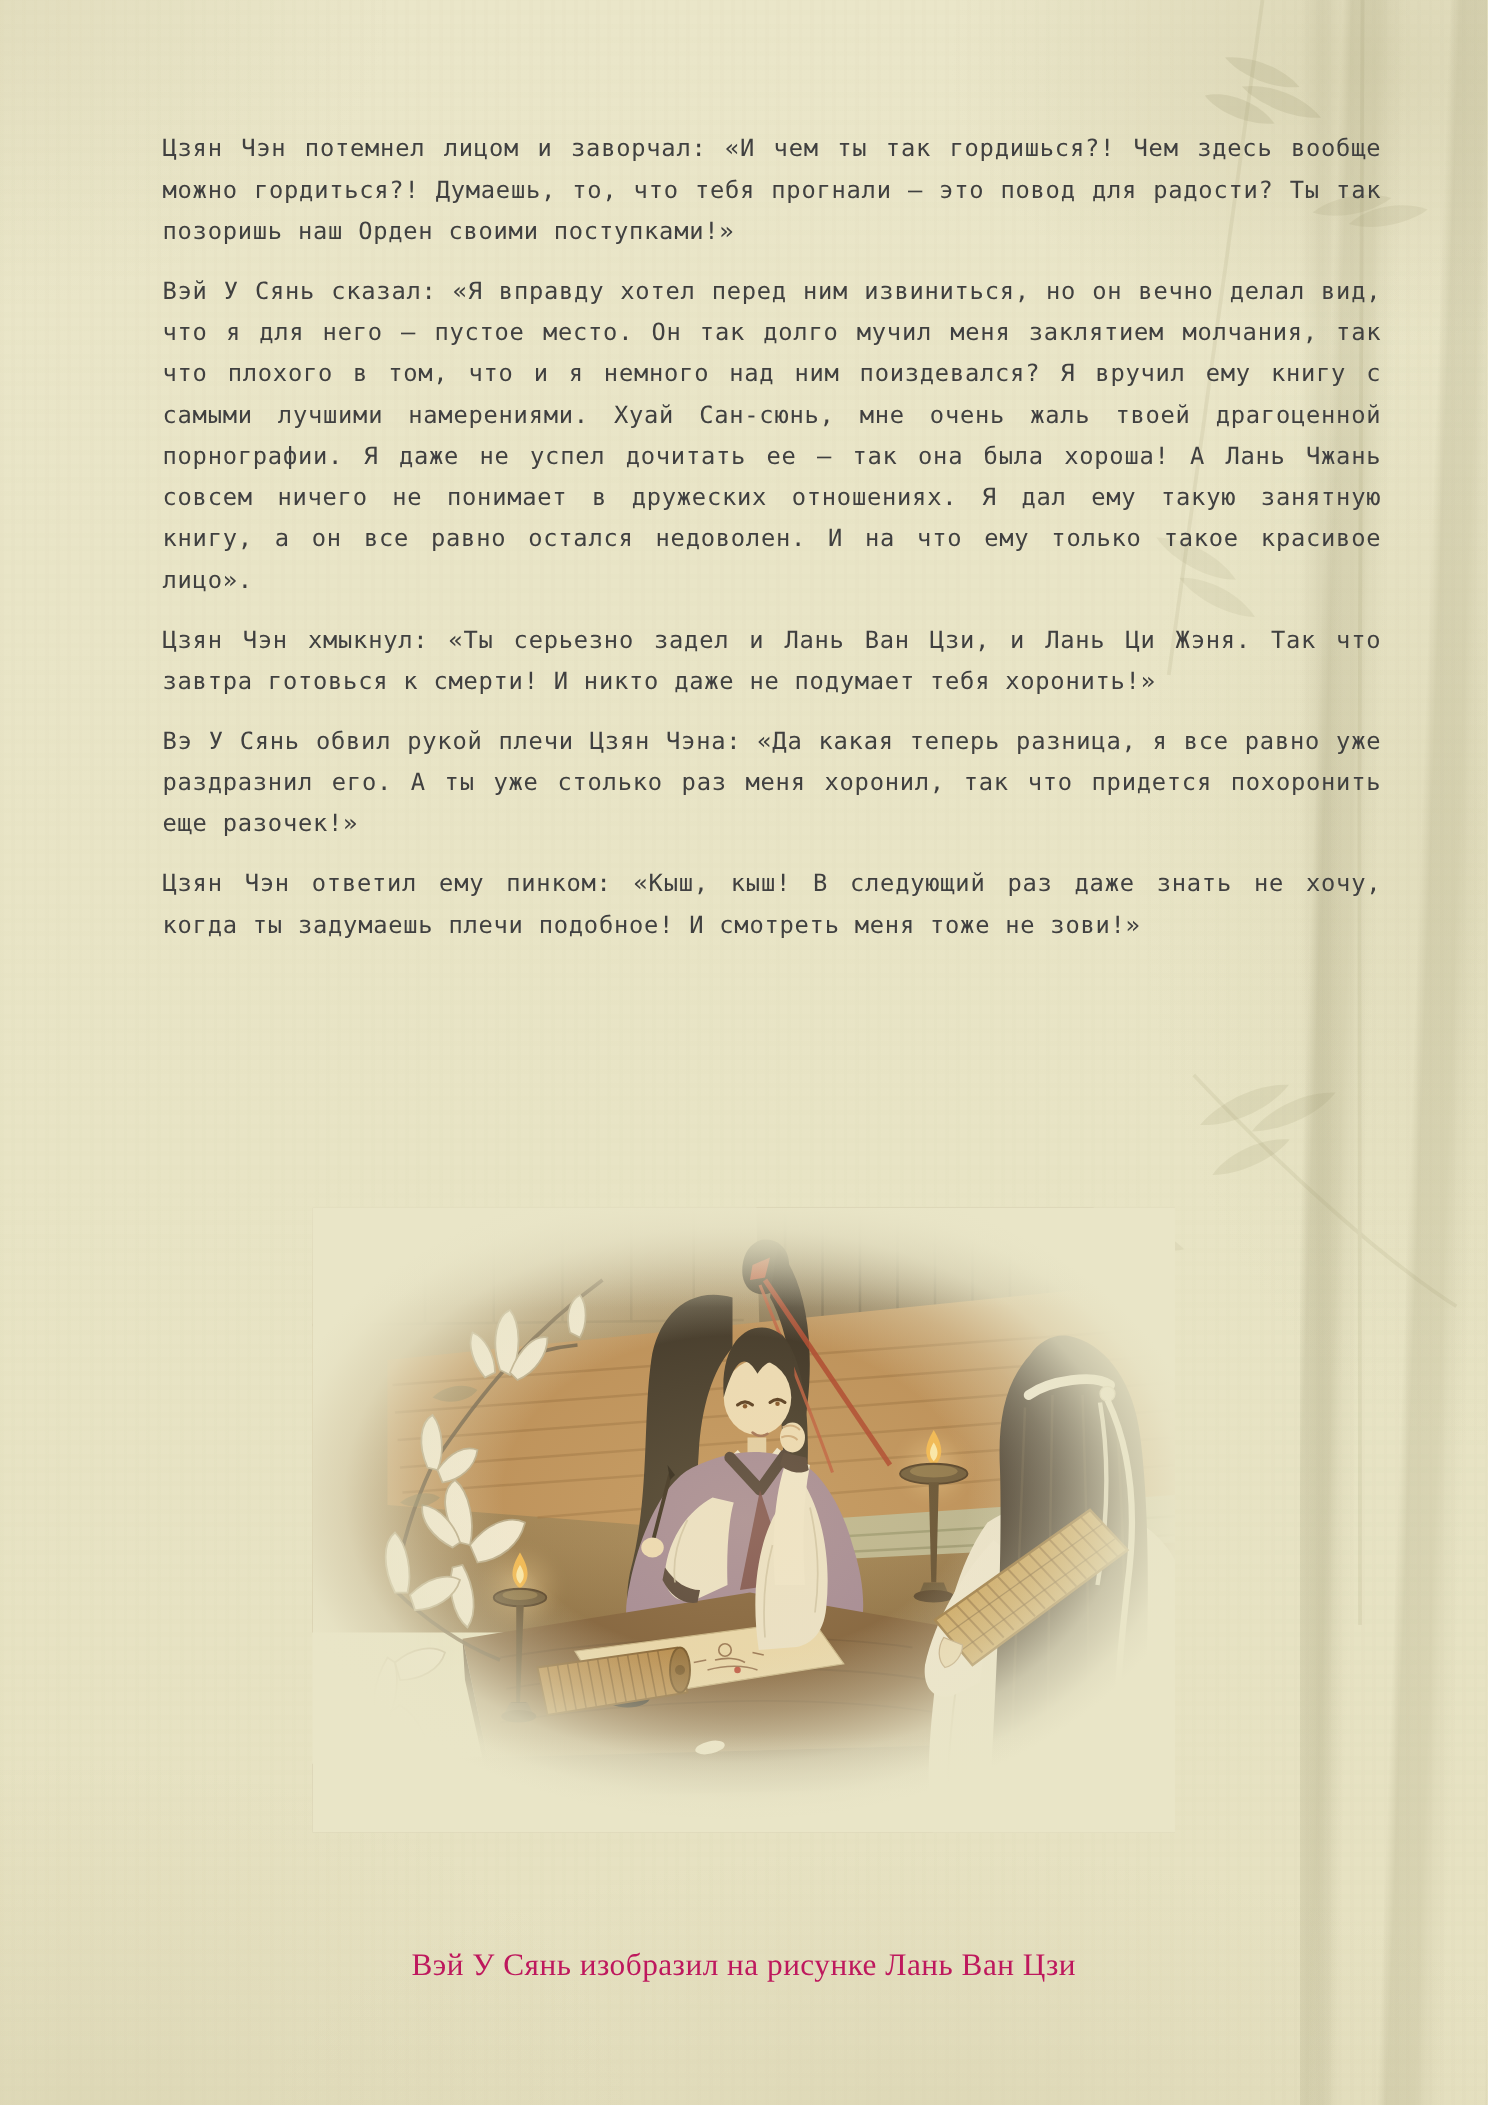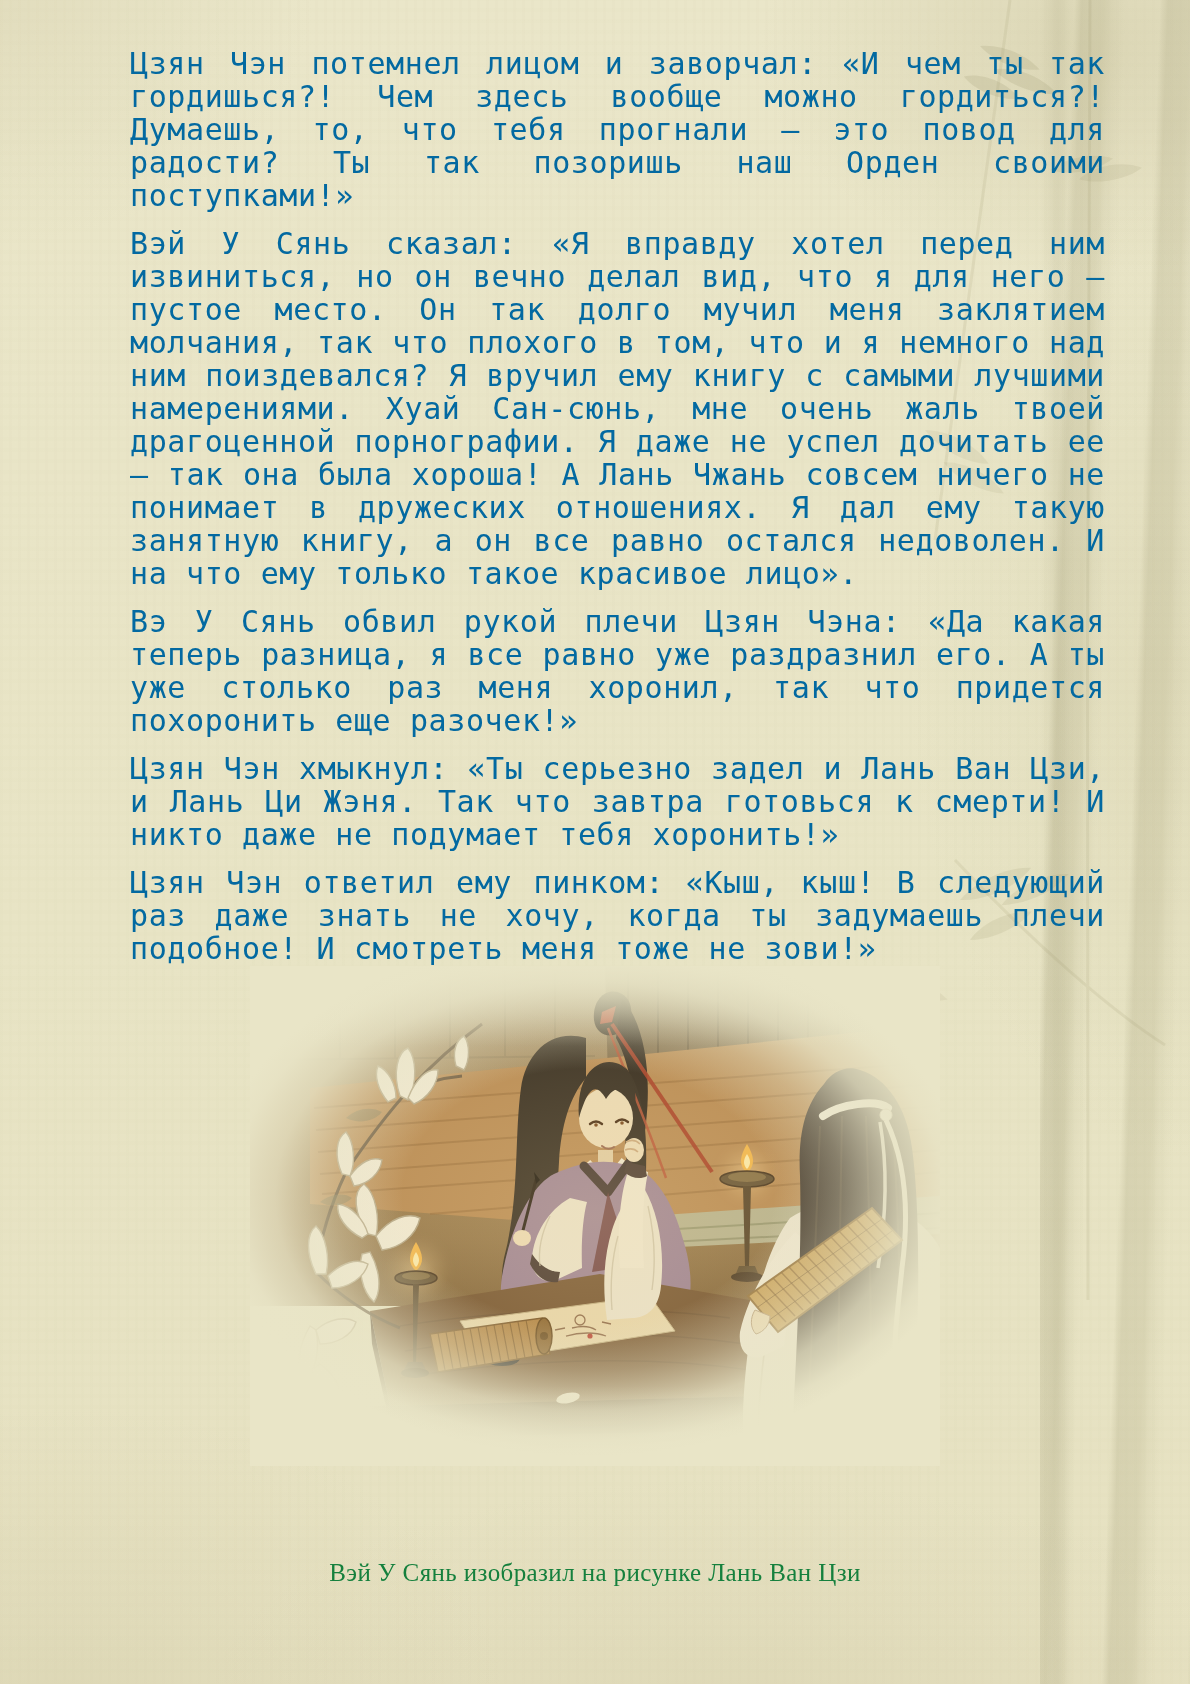--- a/index.html
+++ b/index.html
@@ -26,23 +26,23 @@
     background:
       linear-gradient(90deg, rgba(165,160,124,0) 0%, rgba(165,160,124,.18) 12%, rgba(165,160,124,0) 22%),
       repeating-linear-gradient(92deg,
         rgba(168,163,126,0) 0px, rgba(168,163,126,0) 34px,
         rgba(168,163,126,.26) 42px, rgba(184,179,142,.30) 64px,
         rgba(168,163,126,.10) 72px, rgba(168,163,126,0) 86px);
   }
   .leaves-overlay{position:absolute;inset:0;z-index:0;pointer-events:none;}
   .text-block{
     position:absolute;left:130px;top:0;width:975px;z-index:2;
-    padding-top:47px;
-    color:#0369a1;
-    font-size:30px;line-height:33px;letter-spacing:.6px;
+    padding-top:103px;
+    color:#404040;
+    font-size:19px;line-height:33px;letter-spacing:.6px;
   }
   .text-block p{
     margin:0 0 15px 0;
     text-align:justify;
     text-align-last:left;
   }
   .illustration-wrap{
     position:absolute;left:250px;top:966px;width:690px;height:500px;z-index:1;
   }
   .illustration-wrap svg{display:block;width:690px;height:500px;}
@@ -55,21 +55,21 @@
         rgba(233,229,199,.40) 66%,
         rgba(233,229,199,.82) 81%,
         rgba(233,229,199,.97) 92%,
         #e9e5c7 98%);
   }
   .caption{
     position:absolute;left:0;top:1556px;width:100%;z-index:2;
     text-align:center;
     font-family:"Liberation Serif", serif;
     font-size:25px;line-height:34px;
-    color:#15803d;letter-spacing:.4px;
+    color:#be185d;letter-spacing:.4px;
   }
 </style>
 </head>
 <body>
 
 <div class="fiber"></div>
 <div class="bamboo-stripes"></div>
 
 <svg class="leaves-overlay" viewBox="0 0 1190 1684" xmlns="http://www.w3.org/2000/svg">
   <g fill="#8f8a60" stroke="none">
@@ -98,22 +98,22 @@
   <g stroke="#99936a" stroke-width="3" opacity=".14" fill="none">
     <path d="M1010,0 C980,220 950,420 935,540"></path>
     <path d="M955,860 C1030,940 1110,1010 1165,1045"></path>
     <path d="M1090,0 C1088,400 1086,900 1088,1300"></path>
   </g>
 </svg>
 
 <section class="text-block">
   <p>Цзян Чэн потемнел лицом и заворчал: «И чем ты так гордишься?! Чем здесь вообще можно гордиться?! Думаешь, то, что тебя прогнали – это повод для радости? Ты так позоришь наш Орден своими поступками!»</p>
   <p>Вэй У Сянь сказал: «Я вправду хотел перед ним извиниться, но он вечно делал вид, что я для него – пустое место. Он так долго мучил меня заклятием молчания, так что плохого в том, что и я немного над ним поиздевался? Я вручил ему книгу с самыми лучшими намерениями. Хуай Сан-сюнь, мне очень жаль твоей драгоценной порнографии. Я даже не успел дочитать ее – так она была хороша! А Лань Чжань совсем ничего не понимает в дружеских отношениях. Я дал ему такую занятную книгу, а он все равно остался недоволен. И на что ему только такое красивое лицо».</p>
+  <p>Цзян Чэн хмыкнул: «Ты серьезно задел и Лань Ван Цзи, и Лань Ци Жэня. Так что завтра готовься к смерти! И никто даже не подумает тебя хоронить!»</p>
   <p>Вэ У Сянь обвил рукой плечи Цзян Чэна: «Да какая теперь разница, я все равно уже раздразнил его. А ты уже столько раз меня хоронил, так что придется похоронить еще разочек!»</p>
-  <p>Цзян Чэн хмыкнул: «Ты серьезно задел и Лань Ван Цзи, и Лань Ци Жэня. Так что завтра готовься к смерти! И никто даже не подумает тебя хоронить!»</p>
   <p>Цзян Чэн ответил ему пинком: «Кыш, кыш! В следующий раз даже знать не хочу, когда ты задумаешь плечи подобное! И смотреть меня тоже не зови!»</p>
 </section>
 
 <figure class="illustration-wrap" style="margin:0">
   <svg viewBox="0 0 690 500" xmlns="http://www.w3.org/2000/svg">
     <defs>
       <linearGradient id="wallG" x1="0" y1="0" x2="0" y2="1">
         <stop offset="0" stop-color="#a39272"></stop>
         <stop offset=".45" stop-color="#a88b5c"></stop>
         <stop offset=".8" stop-color="#97794c"></stop>

